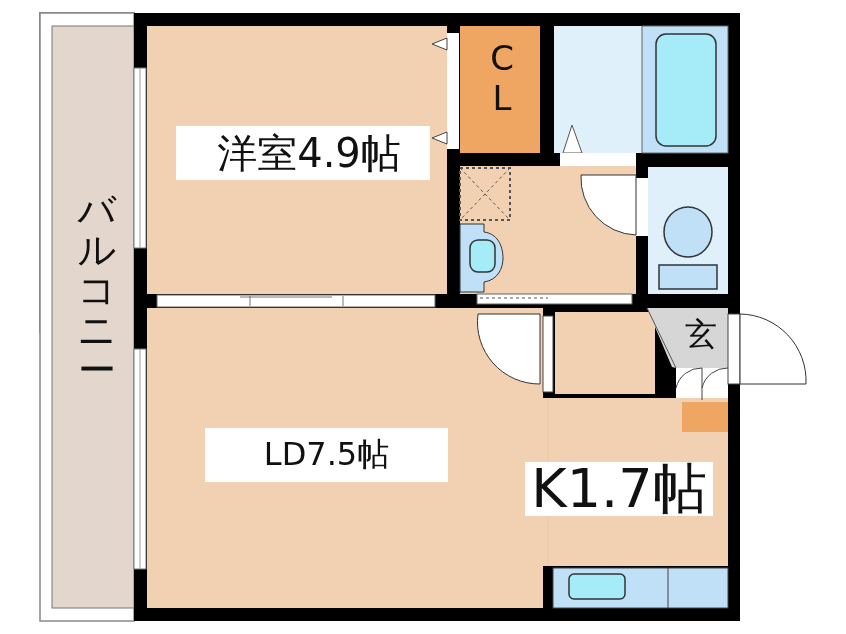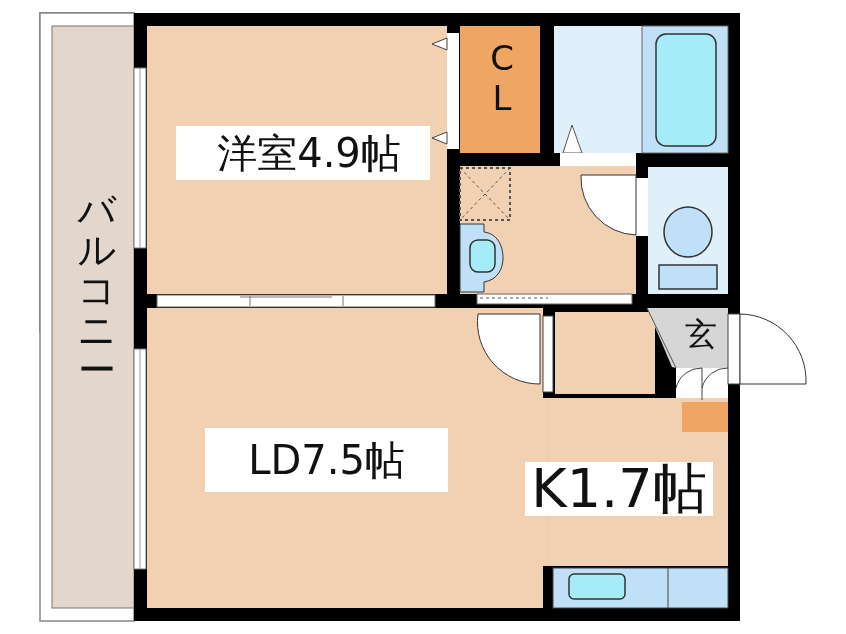--- a/index.html
+++ b/index.html
@@ -1,20 +1,20 @@
 <!DOCTYPE html>
 <html><head>
 <meta charset="utf-8">
 <style>
   html, body { margin:0; padding:0; background:#ffffff; }
   body { width:846px; height:634px; position:relative; overflow:hidden; font-family:"DejaVu Sans", "Liberation Sans", sans-serif; }
   svg.plan { position:absolute; left:0; top:0; }
   .label { position:absolute; background:#ffffff; color:#111; display:flex; align-items:center; justify-content:center; white-space:nowrap; }
   .label-room1 { left:176px; top:126px; width:242px; height:54px; font-size:40px; letter-spacing:0px;padding-left:12px; }
-  .label-ld { left:205px; top:428px; width:243px; height:64px; font-size:40px;text-align:center; }
+  .label-ld { left:205px; top:428px; width:243px; height:54px; font-size:32px;text-align:center; }
   .label-k { left:525px; top:462px; width:188px; height:54px; font-size:54px; }
   .label-cl { position:absolute; left:462px; top:38px; width:80px; height:80px; display:flex; flex-direction:column; align-items:center; justify-content:center; font-size:34px; line-height:40px; color:#111; }
   .label-genkan { position:absolute; left:676px; top:310px; width:50px; height:50px; display:flex; align-items:center; justify-content:center; font-size:32px; color:#111; }
   .label-balcony { position:absolute; left:70px; top:190px; width:54px; height:220px; display:flex; flex-direction:column; align-items:center; justify-content:flex-start; font-size:38px; line-height:40px; color:#111; }
 </style>
 </head>
 <body>
 
 <svg class="plan" width="846" height="634" viewBox="0 0 846 634">
 

